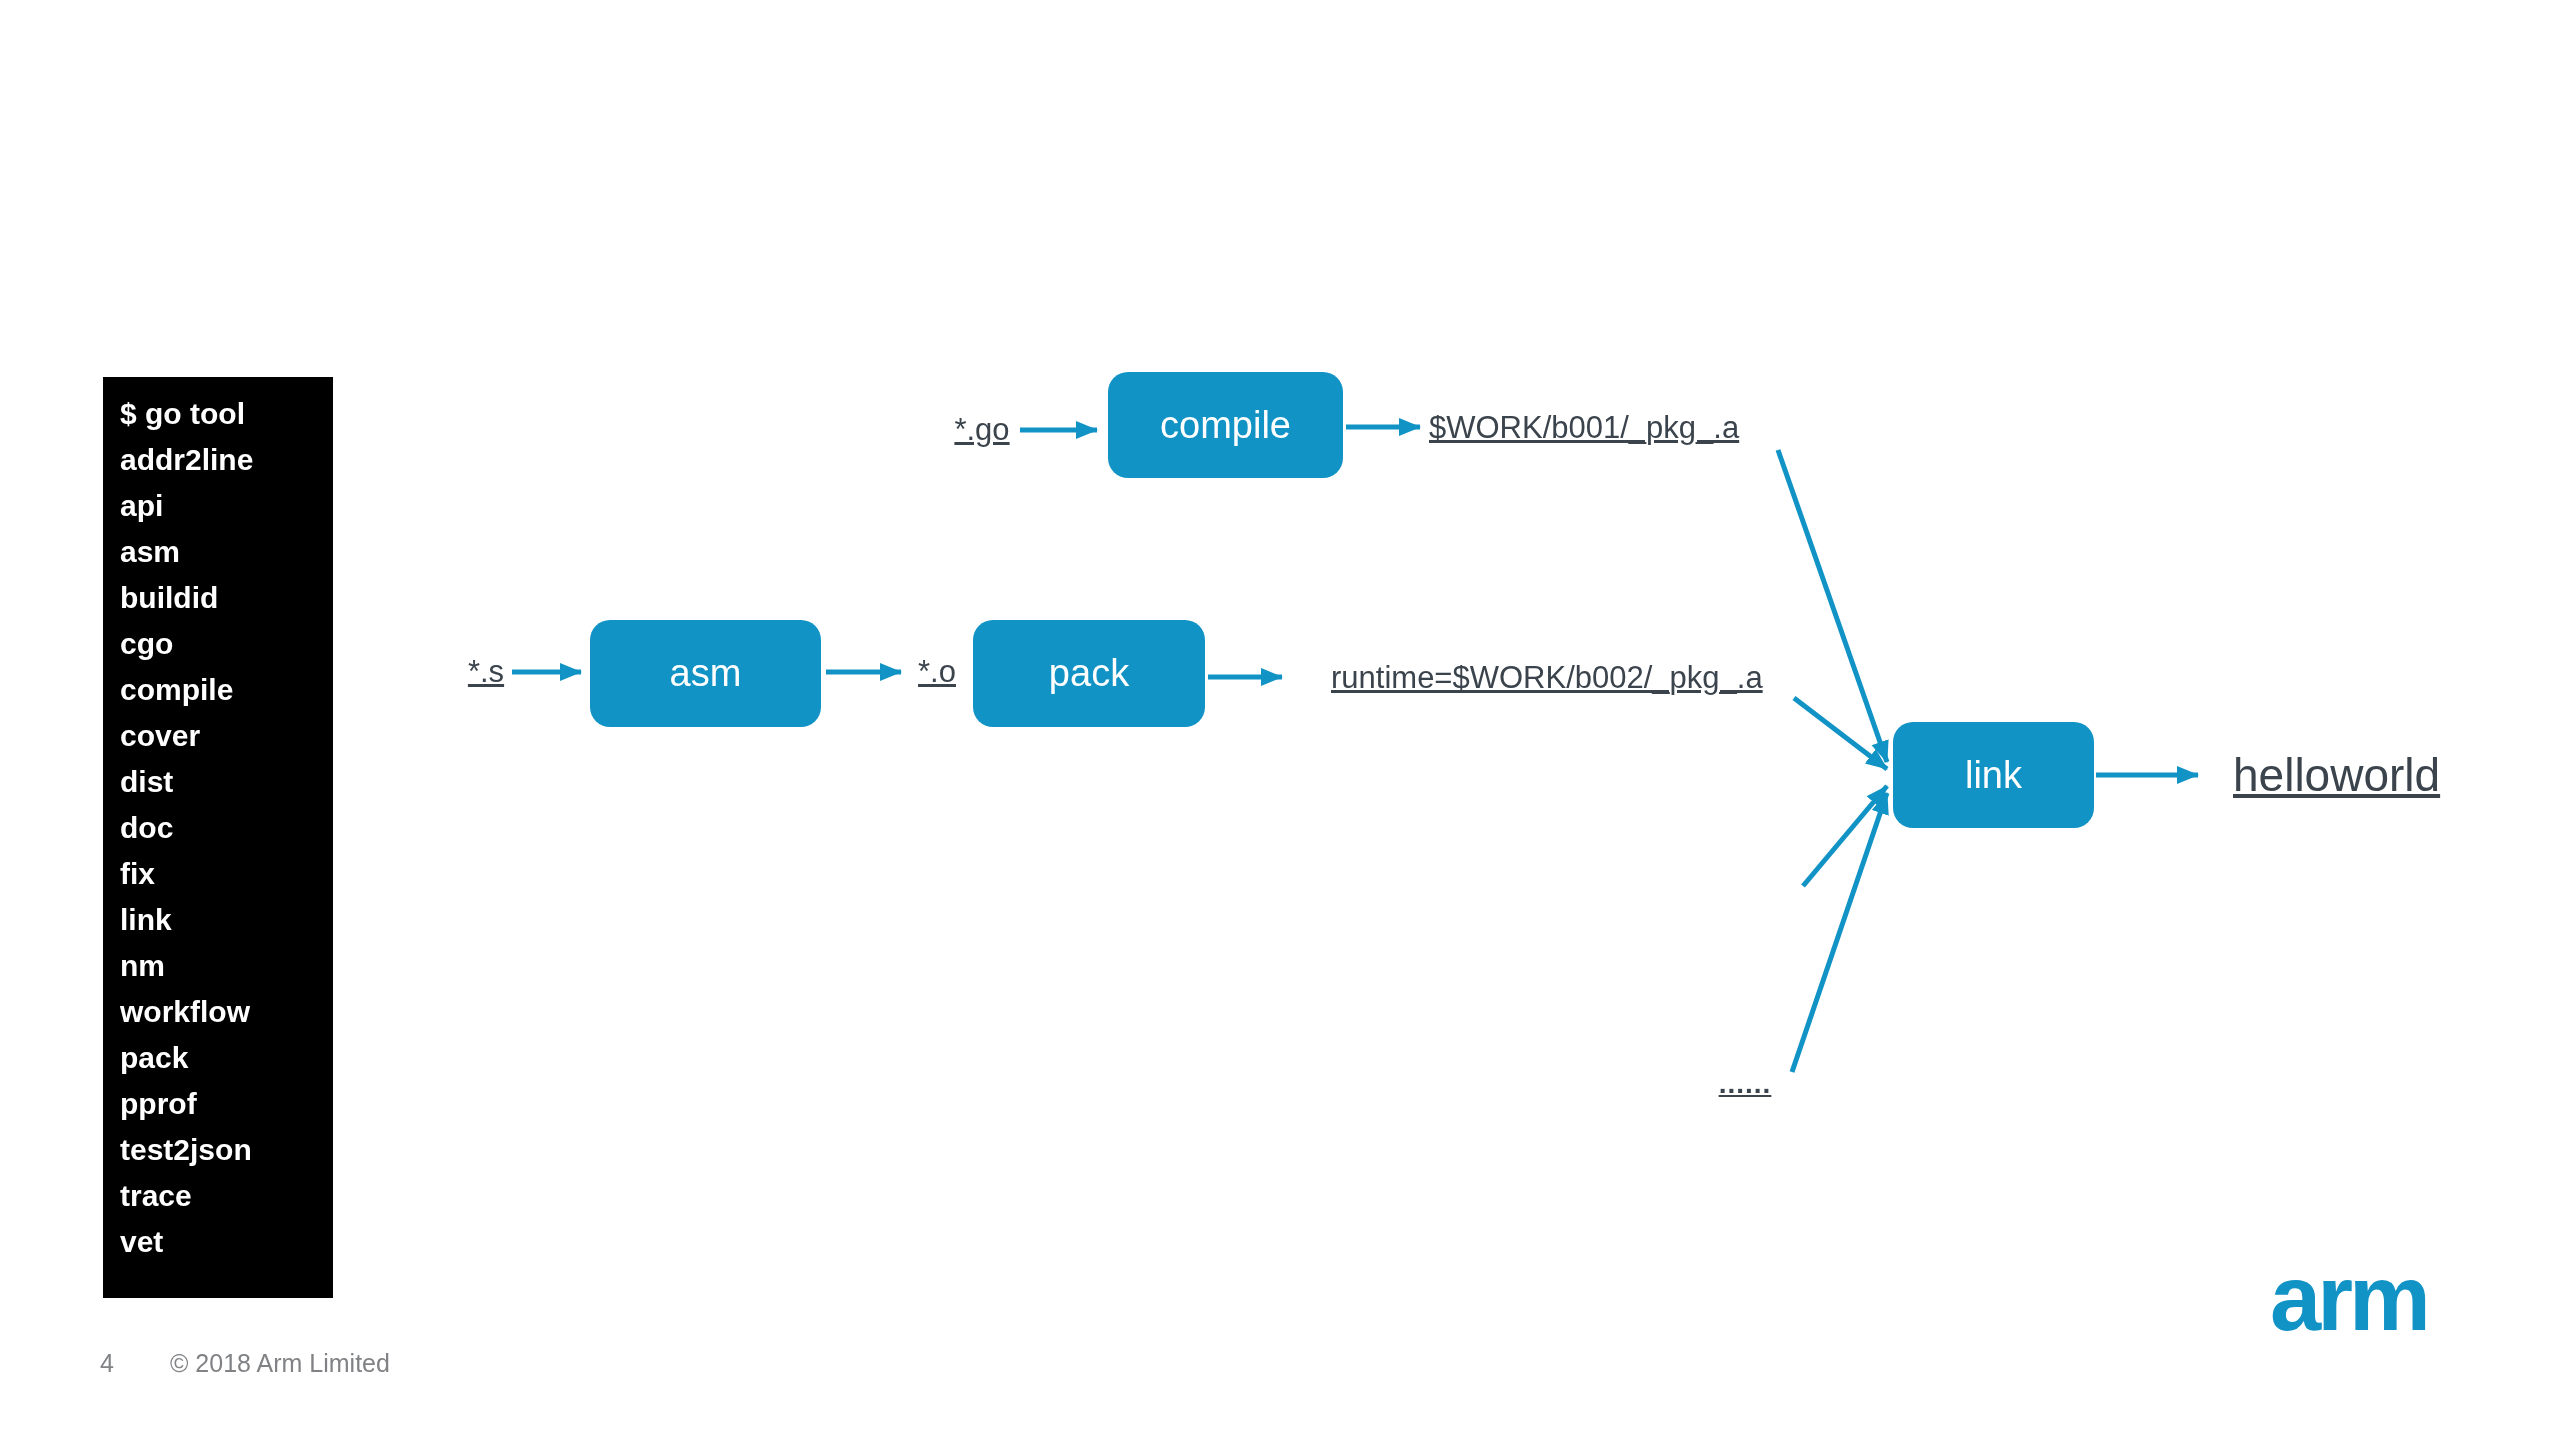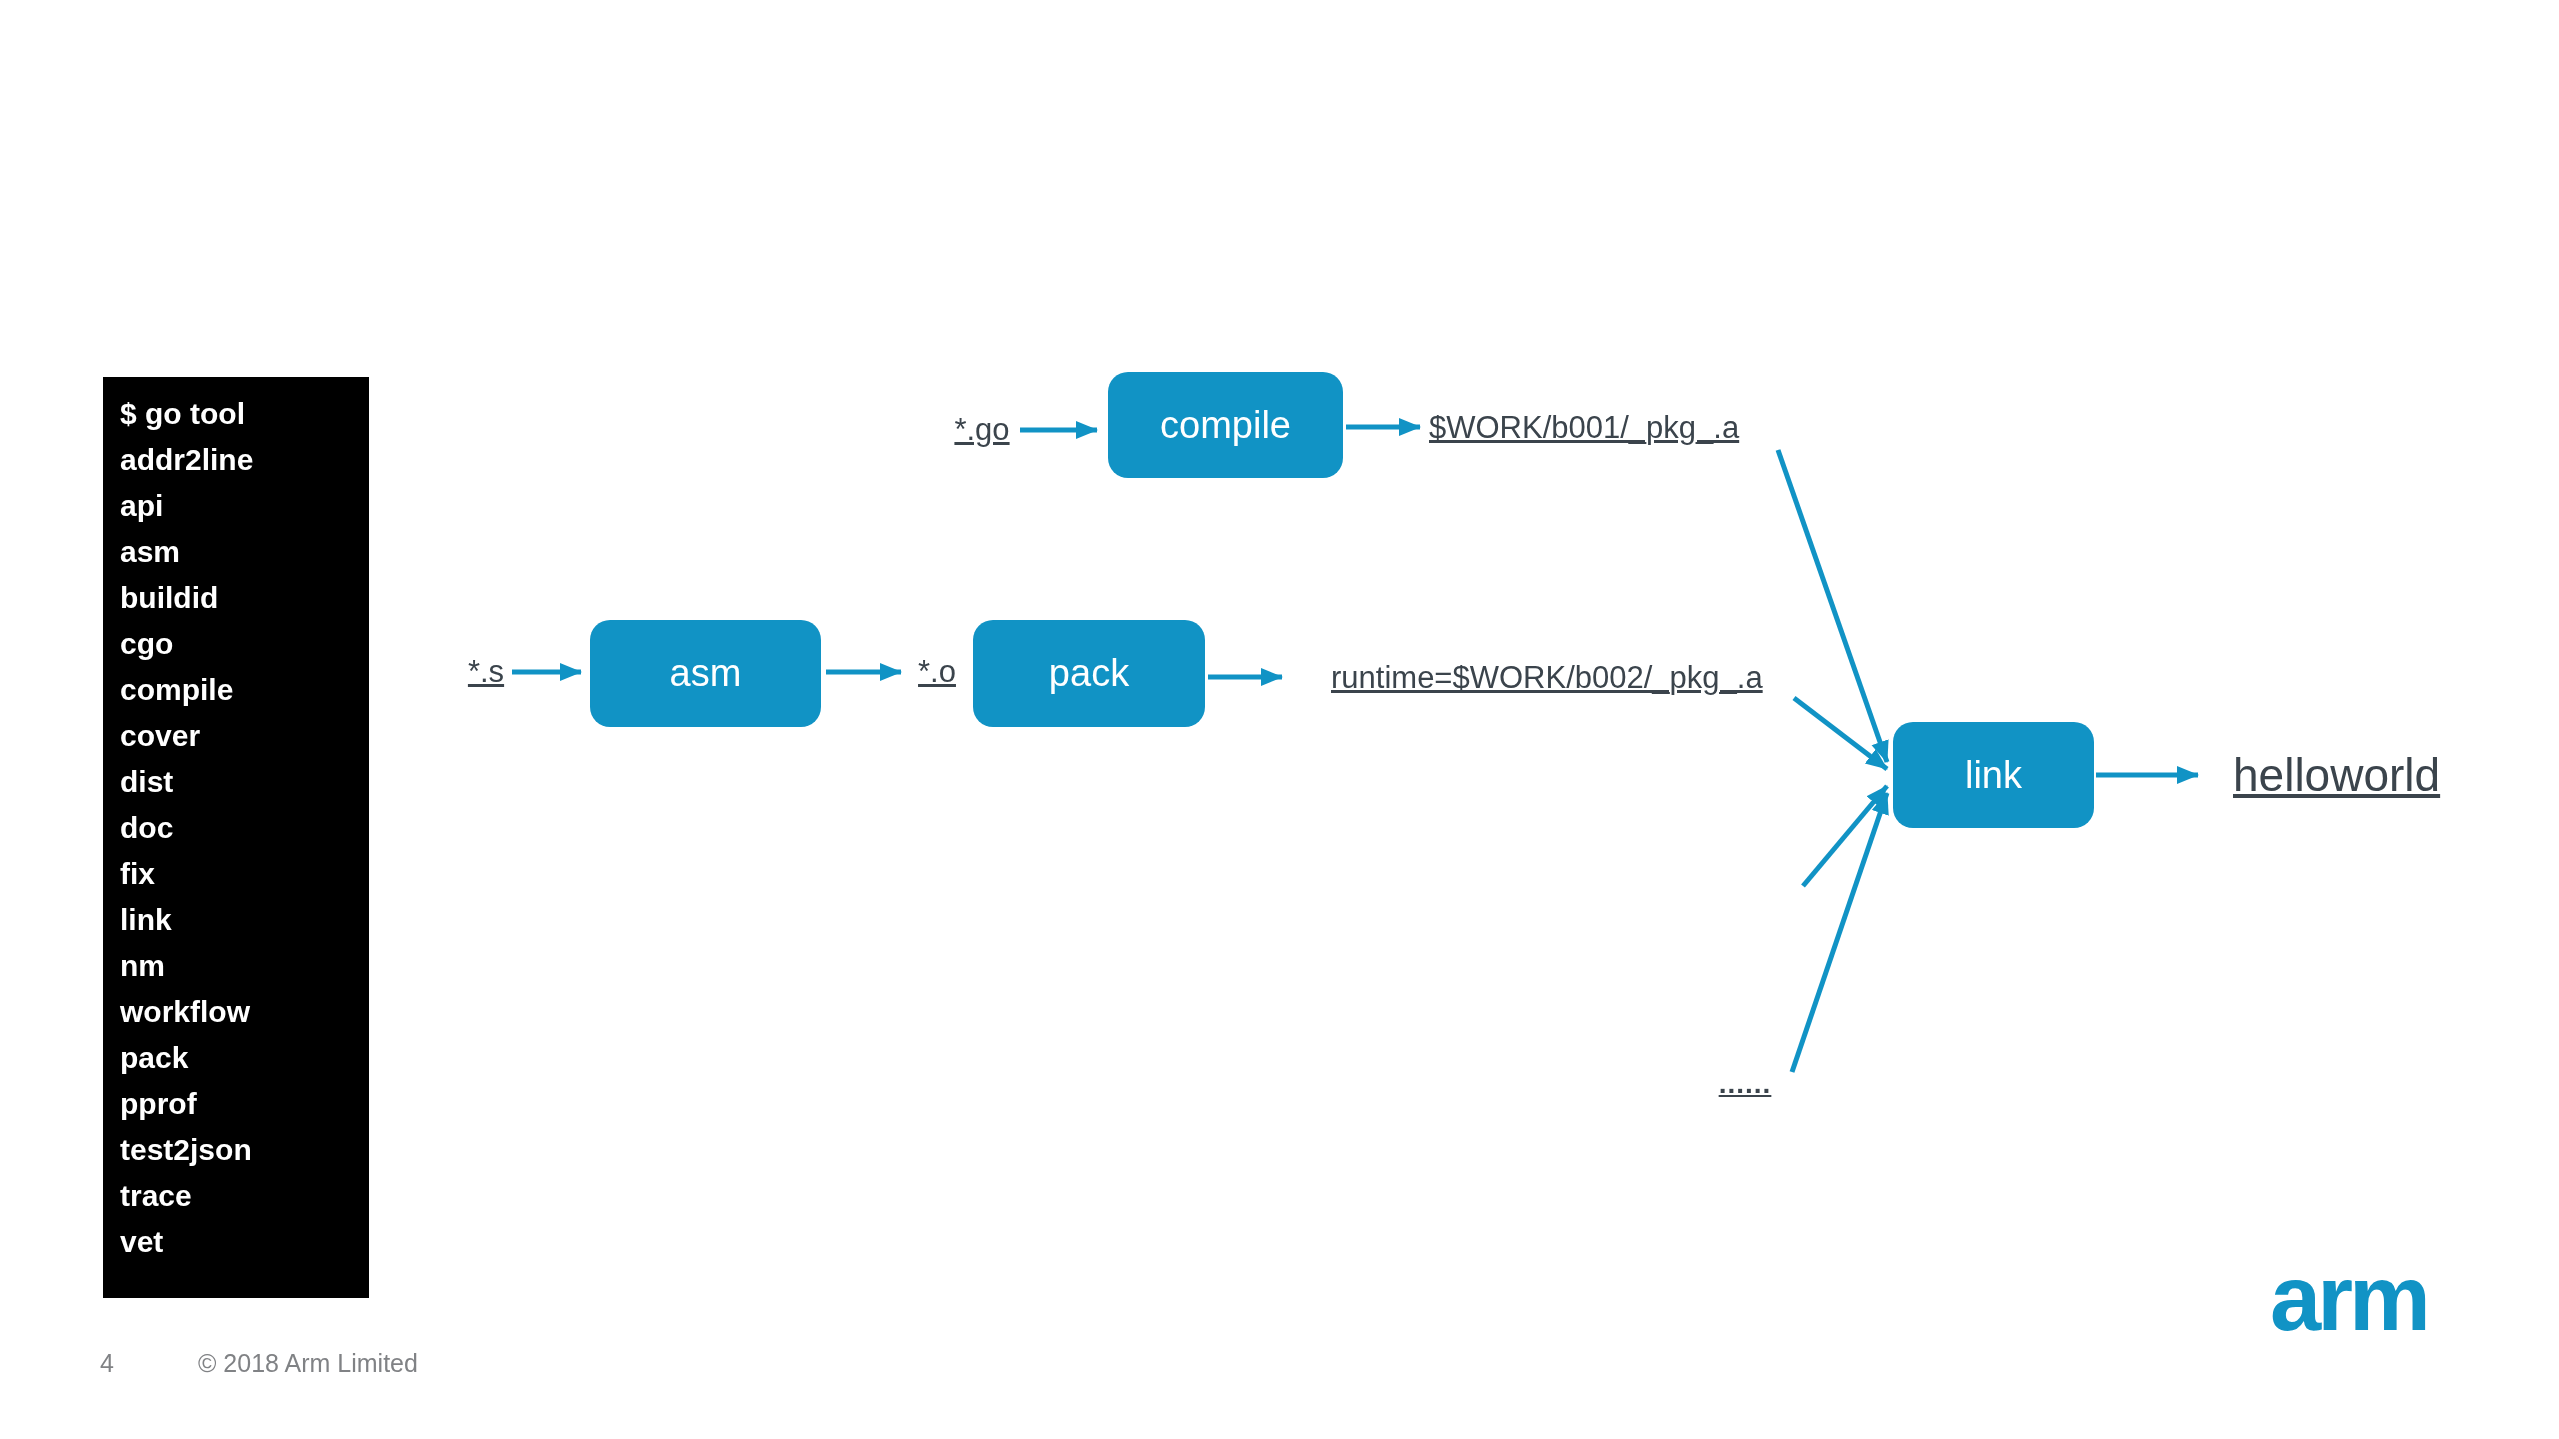--- a/index.html
+++ b/index.html
@@ -18,21 +18,21 @@
     position:relative;
   }
   .slide{position:absolute;inset:0;}
   .title{
     position:absolute;left:100px;top:98px;
     font-size:80px;font-weight:bold;line-height:1.05;
     letter-spacing:-1px;color:var(--accent);
     white-space:nowrap;
   }
   .terminal{
-    position:absolute;left:103px;top:377px;width:266px;height:921px;
+    position:absolute;left:103px;top:377px;width:230px;height:921px;
     background:var(--terminal-bg);
     padding:14px 6px 0 17px;
   }
   .terminal .tline{
     color:var(--terminal-text);
     font-size:30px;font-weight:bold;line-height:46px;
     white-space:nowrap;
   }
   .edges{position:absolute;left:0;top:0;width:2559px;height:1439px;}
   .edges line{stroke:var(--accent);stroke-width:5;}
@@ -61,21 +61,21 @@
   .label-object{left:937px;top:672px;}
   .label-runtime{left:1320px;top:678px;margin-left:11px;}
   .label-bytealg{left:1177px;top:906px;}
   .label-ellipsis{left:1745px;top:1084px;font-weight:bold;font-size:28px;letter-spacing:1px;}
   .label-helloworld{left:2233px;top:775px;font-size:46px;text-align:center;}
   .footer-page,.footer-copyright{
     position:absolute;top:1363px;transform:translateY(-50%);
     color:var(--footer-text);font-size:25px;white-space:nowrap;
   }
   .footer-page{left:100px;}
-  .footer-copyright{left:170px;margin-left:28px;}
+  .footer-copyright{left:170px;}
   .arm-logo{
     position:absolute;left:2270px;top:1252px;
     color:var(--accent);font-size:92px;font-weight:bold;
     letter-spacing:-4px;line-height:1;
   }
 </style>
 </head>
 <body>
 
 <div class="slide">

